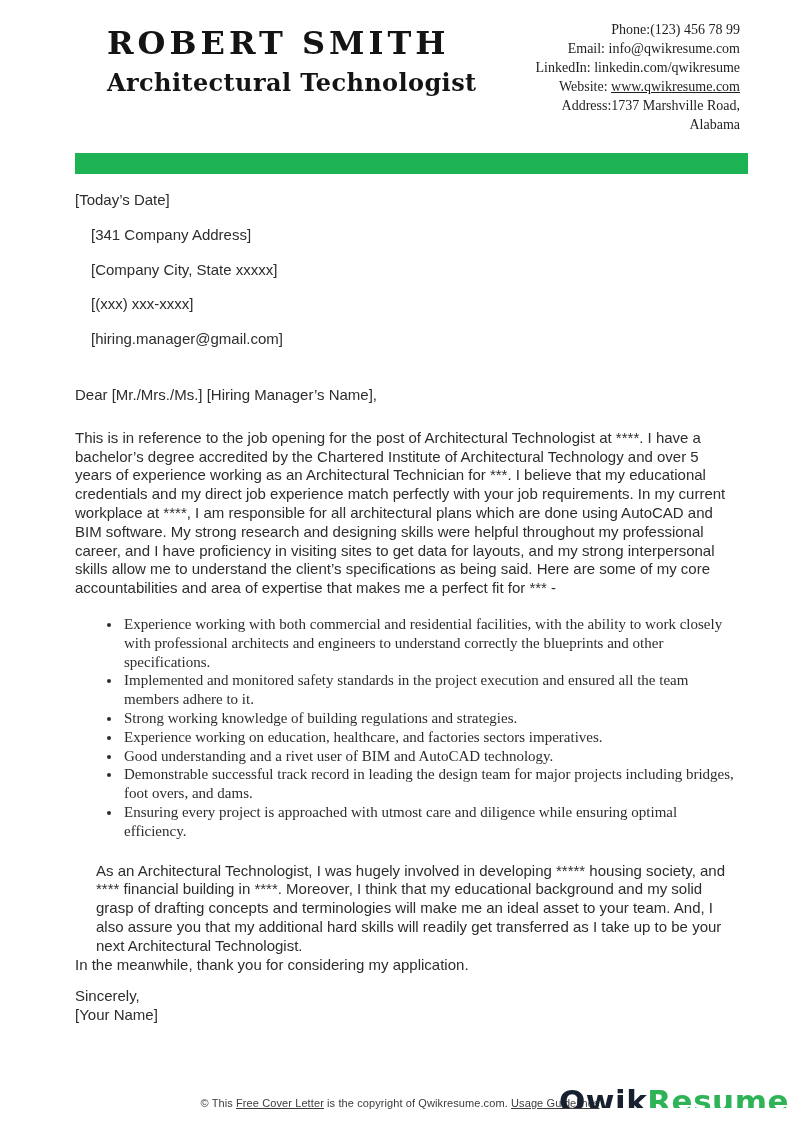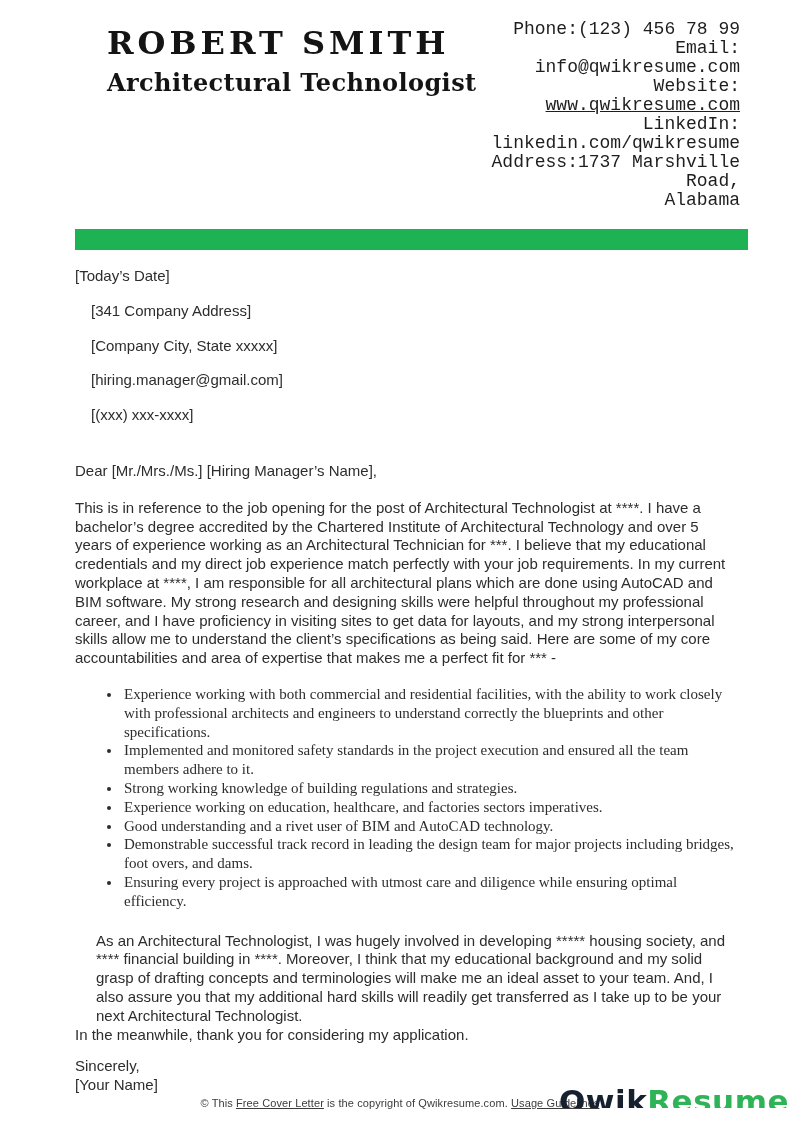--- a/index.html
+++ b/index.html
@@ -38,22 +38,22 @@
     font-family:"DejaVu Serif", serif;
     font-weight:bold;
     font-size:24px;
     letter-spacing:0.4px;
     color:#141414;
     margin-top:7px;
     white-space:nowrap;
   }
   .contact{
     text-align:right;
-    font-family:Liberation Mono, monospace;
-    font-size:18px;
+    font-family:Liberation Serif, serif;
+    font-size:14px;
     line-height:19px;
     color:#1e1e1e;
   }
   .contact .link{
     color:#1e1e1e;
     text-decoration:underline;
     cursor:pointer;
   }
   
   .green-bar{
@@ -64,21 +64,21 @@
   
   .letter{
     margin:17px 62px 0 75px;
     font-size:15px;
     line-height:18.8px;
     color:var(--ink);
   }
   .date-line{margin:0 0 10px 0;}
   .company-block div{margin:16px;}
   .salutation{margin-top:37px;}
-  .intro-par{margin-top:18px;}
+  .intro-par{margin-top:24px;}
   ul.bullets{
     margin:17px 0 0 0;
     padding-left:47px;
     font-family:Liberation Serif, serif;
   }
   ul.bullets li{
     padding-left:2px;
     margin:0;
   }
   .closing-par{margin-top:21px;margin-left:21px;}
@@ -121,37 +121,37 @@
 <div class="page">
 
   <div class="header">
     <div class="name-block">
       <div class="name">ROBERT SMITH</div>
       <div class="job-title">Architectural Technologist</div>
     </div>
     <div class="contact">
       <div>Phone:(123) 456 78 99</div>
       <div>Email: info@qwikresume.com</div>
+      <div>LinkedIn: linkedin.com/qwikresume</div>
       <div><span>Website: </span><span class="link">www.qwikresume.com</span></div>
-      <div>LinkedIn: linkedin.com/qwikresume</div>
       <div>Address:1737 Marshville Road,</div>
       <div>Alabama</div>
     </div>
   </div>
 
   <div class="green-bar"></div>
 
   <div class="letter">
     <div class="date-line">[Today’s Date]</div>
 
     <div class="company-block">
       <div>[341 Company Address]</div>
       <div>[Company City, State xxxxx]</div>
+      <div>[(xxx) xxx-xxxx]</div>
       <div>[hiring.manager@gmail.com]</div>
-      <div>[(xxx) xxx-xxxx]</div>
     </div>
 
     <div class="salutation">Dear [Mr./Mrs./Ms.] [Hiring Manager’s Name],</div>
 
     <div class="intro-par">This is in reference to the job opening for the post of Architectural Technologist at ****. I have a bachelor’s degree accredited by the Chartered Institute of Architectural Technology and over 5 years of experience working as an Architectural Technician for ***. I believe that my educational credentials and my direct job experience match perfectly with your job requirements. In my current workplace at ****, I am responsible for all architectural plans which are done using AutoCAD and BIM software. My strong research and designing skills were helpful throughout my professional career, and I have proficiency in visiting sites to get data for layouts, and my strong interpersonal skills allow me to understand the client’s specifications as being said. Here are some of my core accountabilities and area of expertise that makes me a perfect fit for *** -</div>
 
     <ul class="bullets">
       <li>Experience working with both commercial and residential facilities, with the ability to work closely with professional architects and engineers to understand correctly the blueprints and other specifications.</li>
       <li>Implemented and monitored safety standards in the project execution and ensured all the team members adhere to it.</li>
       <li>Strong working knowledge of building regulations and strategies.</li>

